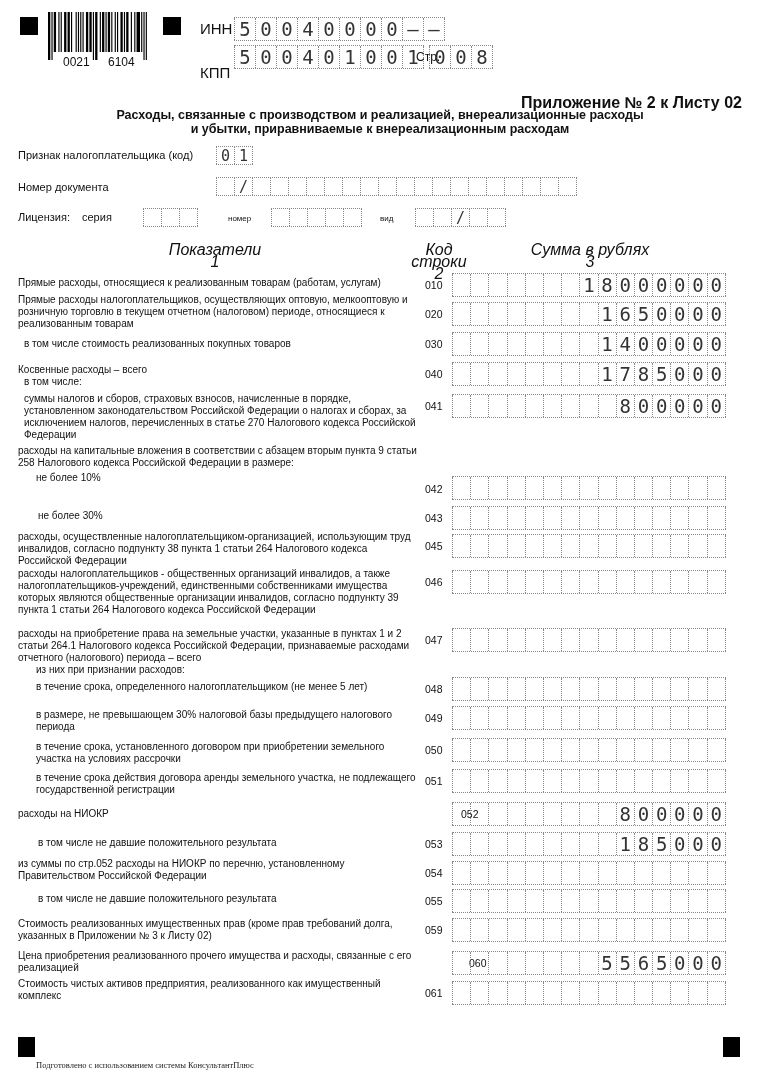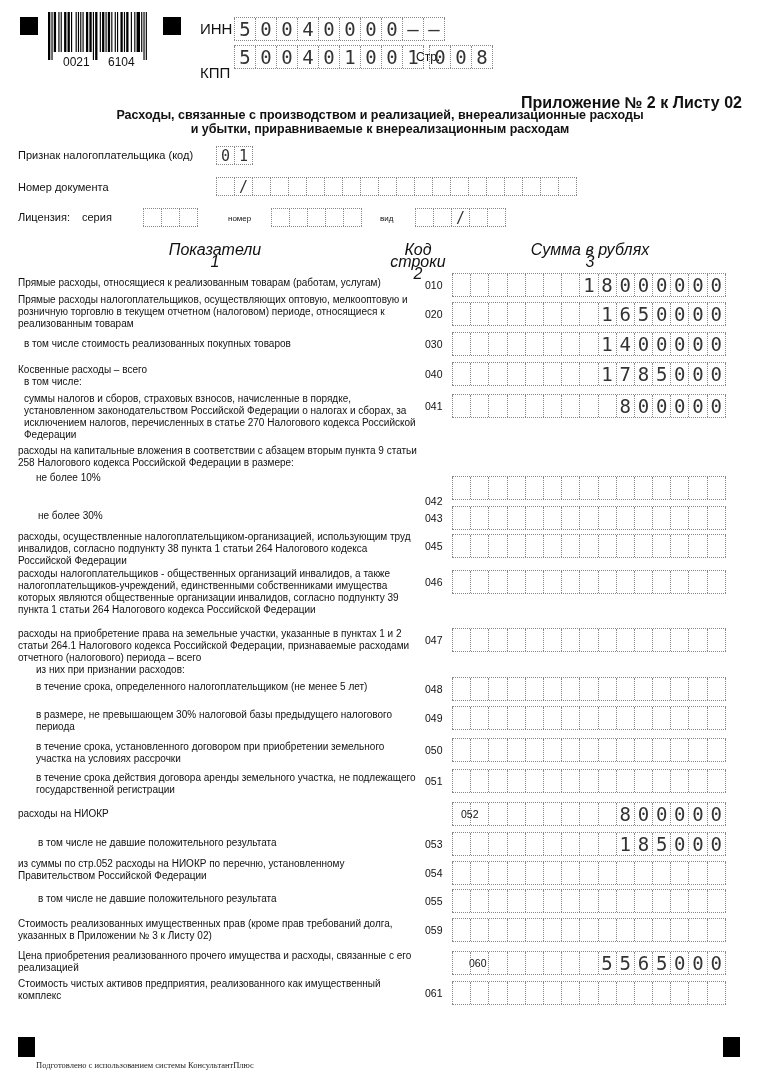--- a/index.html
+++ b/index.html
@@ -156,21 +156,21 @@
     <div class="cell"></div>
     <div class="cell">/</div>
     <div class="cell"></div>
     <div class="cell"></div>
   </div>
 
 <div class="colhead" style="left:150px;top:244px;width:130px;">
   <div>Показатели</div>
   <div>1</div>
 </div>
-<div class="colhead" style="left:378px;top:244px;width:80px;">
+<div class="colhead" style="left:399px;top:244px;width:80px;">
   <div>Код строки</div>
   <div>2</div>
 </div>
 <div class="colhead" style="left:530px;top:244px;width:120px;">
   <div>Сумма в рублях</div>
   <div>3</div>
 </div>
 
 <div id="rows-container">
     <div>
@@ -277,21 +277,21 @@
         <div class="cell">0</div>
         <div class="cell">0</div>
         <div class="cell">0</div>
       </div>
     </div>
     <div>
       <div class="row-text" style="left: 18px; top: 445px; width: 400px;">расходы на капитальные вложения в соответствии с абзацем вторым пункта 9 статьи 258 Налогового кодекса Российской Федерации в размере:</div>
     </div>
     <div>
       <div class="row-text" style="left: 36px; top: 472px; width: 382px;">не более 10%</div>
-      <div class="code" style="top: 483px; margin-top: 12px;">042</div>
+      <div class="code" style="top: 483px;">042</div>
       <div class="grid val" style="left: 452px; top: 476px;">
         <div class="cell"></div>
         <div class="cell"></div>
         <div class="cell"></div>
         <div class="cell"></div>
         <div class="cell"></div>
         <div class="cell"></div>
         <div class="cell"></div>
         <div class="cell"></div>
         <div class="cell"></div>

